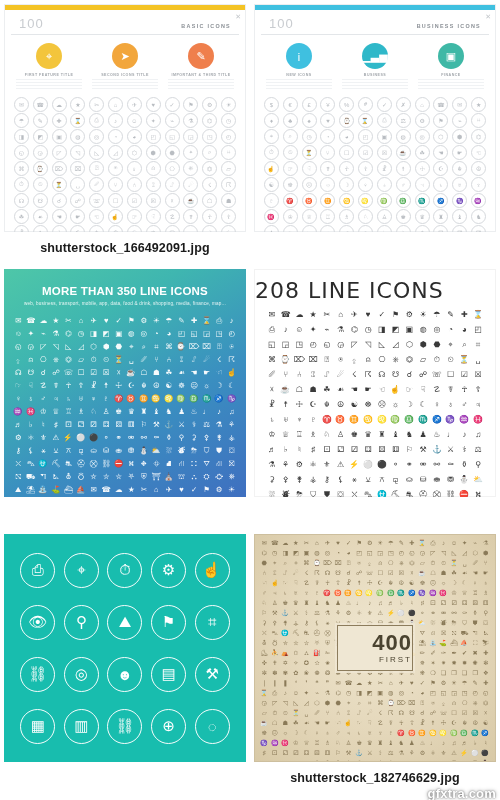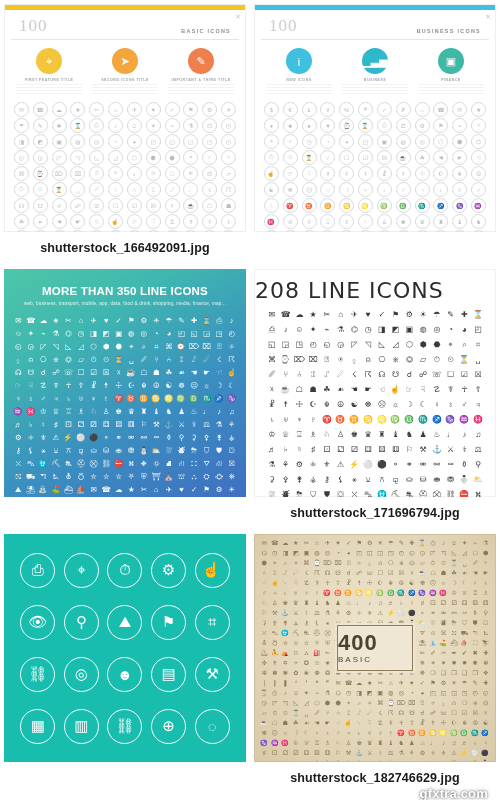--- a/index.html
+++ b/index.html
@@ -81,25 +81,25 @@
   }
   .sheethead {
     display: flex;
     align-items: flex-end;
     justify-content: space-between;
     padding: 6px 8px 3px 8px;
     border-bottom: 1px solid #e3e6e9;
     margin: 0 6px;
   }
   .logo100 {
-    font-size: 17px;
+    font-size: 13px;
     font-weight: 400;
     color: #c9ccd0;
     letter-spacing: 1px;
-    font-family: Liberation Serif, serif;
+    font-family: Liberation Sans, sans-serif;
   }
   .sheettitle {
     font-size: 5.4px;
     letter-spacing: 1.3px;
     color: #8b9096;
     font-weight: 700;
     padding-bottom: 2px;
   }
   .closeglyph {
     position: absolute;
@@ -284,40 +284,40 @@
     position: absolute;
     left: 50%;
     top: 50%;
     transform: translate(-50%, -50%);
     background: #efe7d3;
     border: 1.5px solid #8c7c5c;
     width: 74px;
     height: 44px;
     display: flex;
     flex-direction: column;
-    align-items: flex-start;
+    align-items: flex-end;
     justify-content: center;
     box-shadow: 0 0 0 2px rgba(239,231,211,0.9);
   }
   .badge400 .num {
     font-size: 22px;
     font-weight: 700;
     color: #4a4330;
     line-height: 1;
     letter-spacing: 1px;
   }
   .badge400 .lbl {
     font-size: 8px;
     letter-spacing: 2px;
     color: #4a4330;
     margin-top: 1px;
   }
   .watermark {
     position: absolute;
-    right: 12px;
+    right: 4px;
     bottom: -1px;
     font-size: 13px;
     font-weight: 700;
     color: #ffffff;
     text-shadow: 0 0 2px rgba(0,0,0,0.55), 0 0 4px rgba(0,0,0,0.4);
     letter-spacing: 0.2px;
     font-family: "Liberation Sans", sans-serif;
   }
 </style>
 </head>
@@ -2465,21 +2465,20 @@
               </div>
               <div class="ic">
                 <span class="glyph">⛔</span>
               </div>
               <div class="ic">
                 <span class="glyph">⛕</span>
               </div>
             </div>
         </div>
       </div>
-      <div class="caption">shutterstock_171696794.jpg</div>
     </div>
 
     <div class="cell">
       <div class="thumb">
         <div class="tealthumb">
           <div class="icongrid tealgrid" style="grid-template-columns: repeat(5, 1fr);">
               <div class="ic">
                 <div class="tealcircle">⎙</div>
               </div>
               <div class="ic">
@@ -4062,21 +4061,21 @@
               </div>
               <div class="ic">
                 <span class="glyph">⛃</span>
               </div>
               <div class="ic">
                 <span class="glyph">⛄</span>
               </div>
             </div>
           <div class="badge400">
             <div class="num">400</div>
-            <div class="lbl">BASIC</div>
+            <div class="lbl">FIRST</div>
           </div>
         </div>
       </div>
       <div class="caption">shutterstock_182746629.jpg</div>
       <div class="watermark">gfxtra.com</div>
     </div>
 
   </div>
 </div>
 

